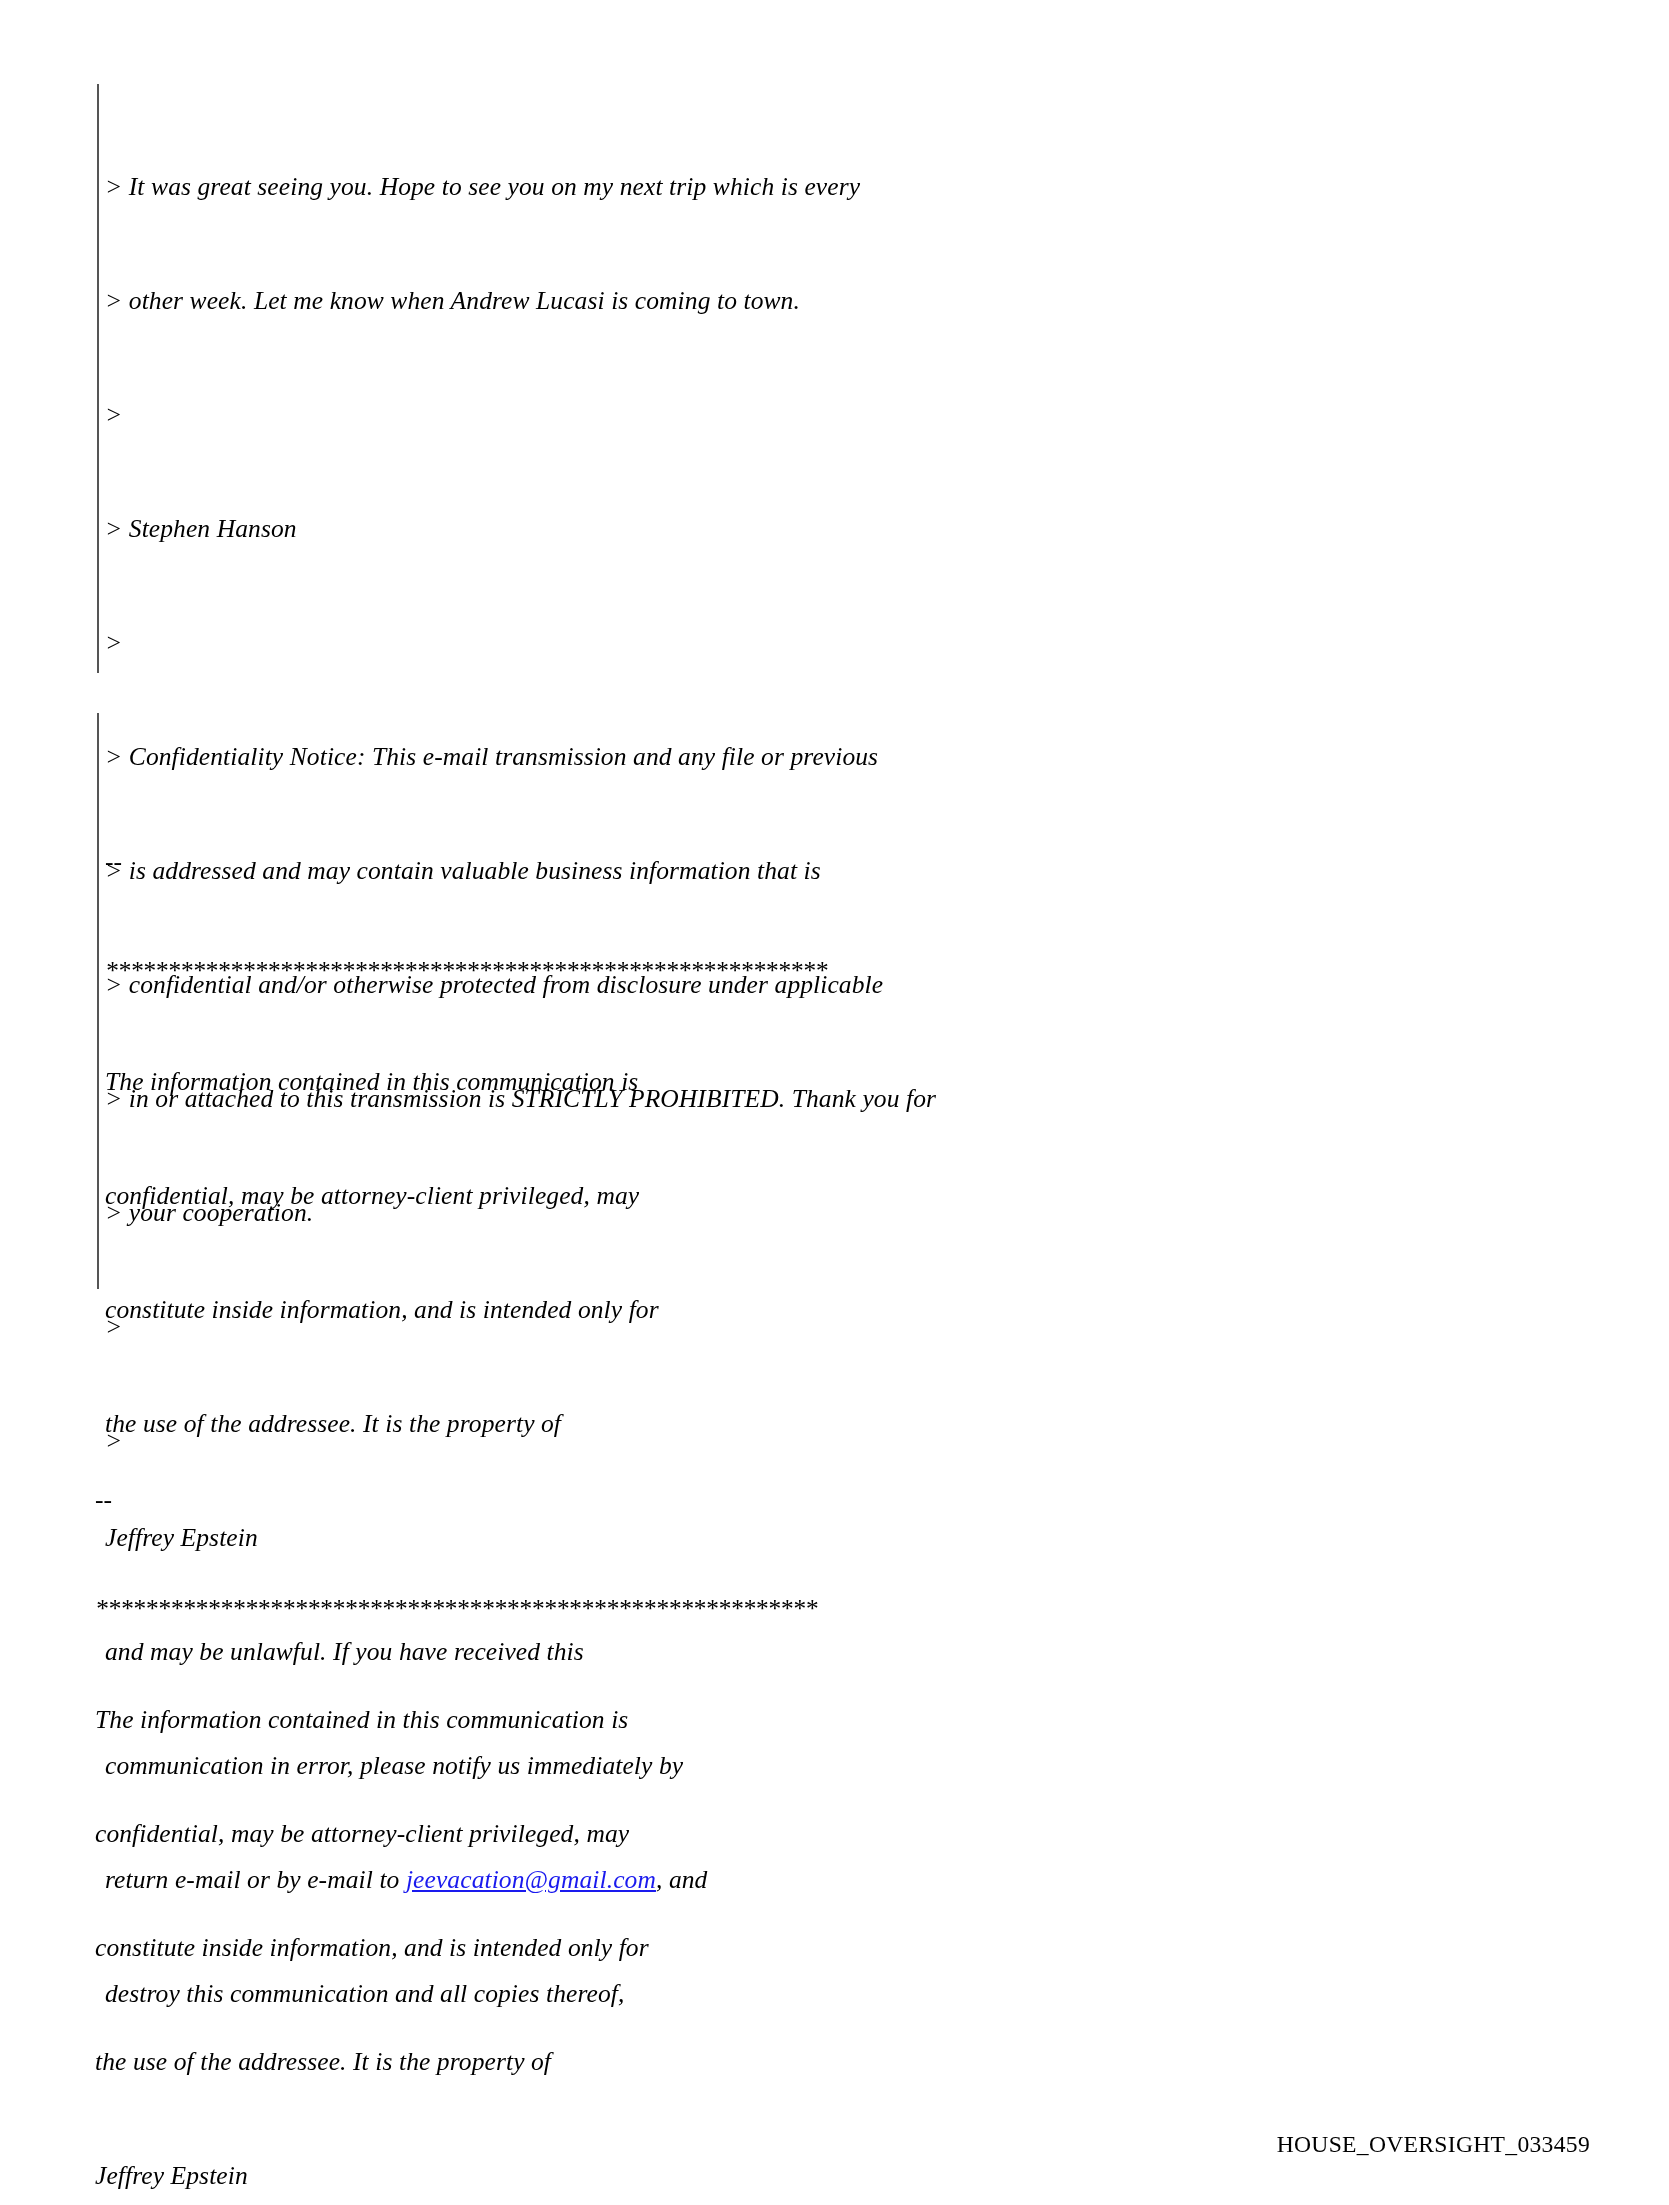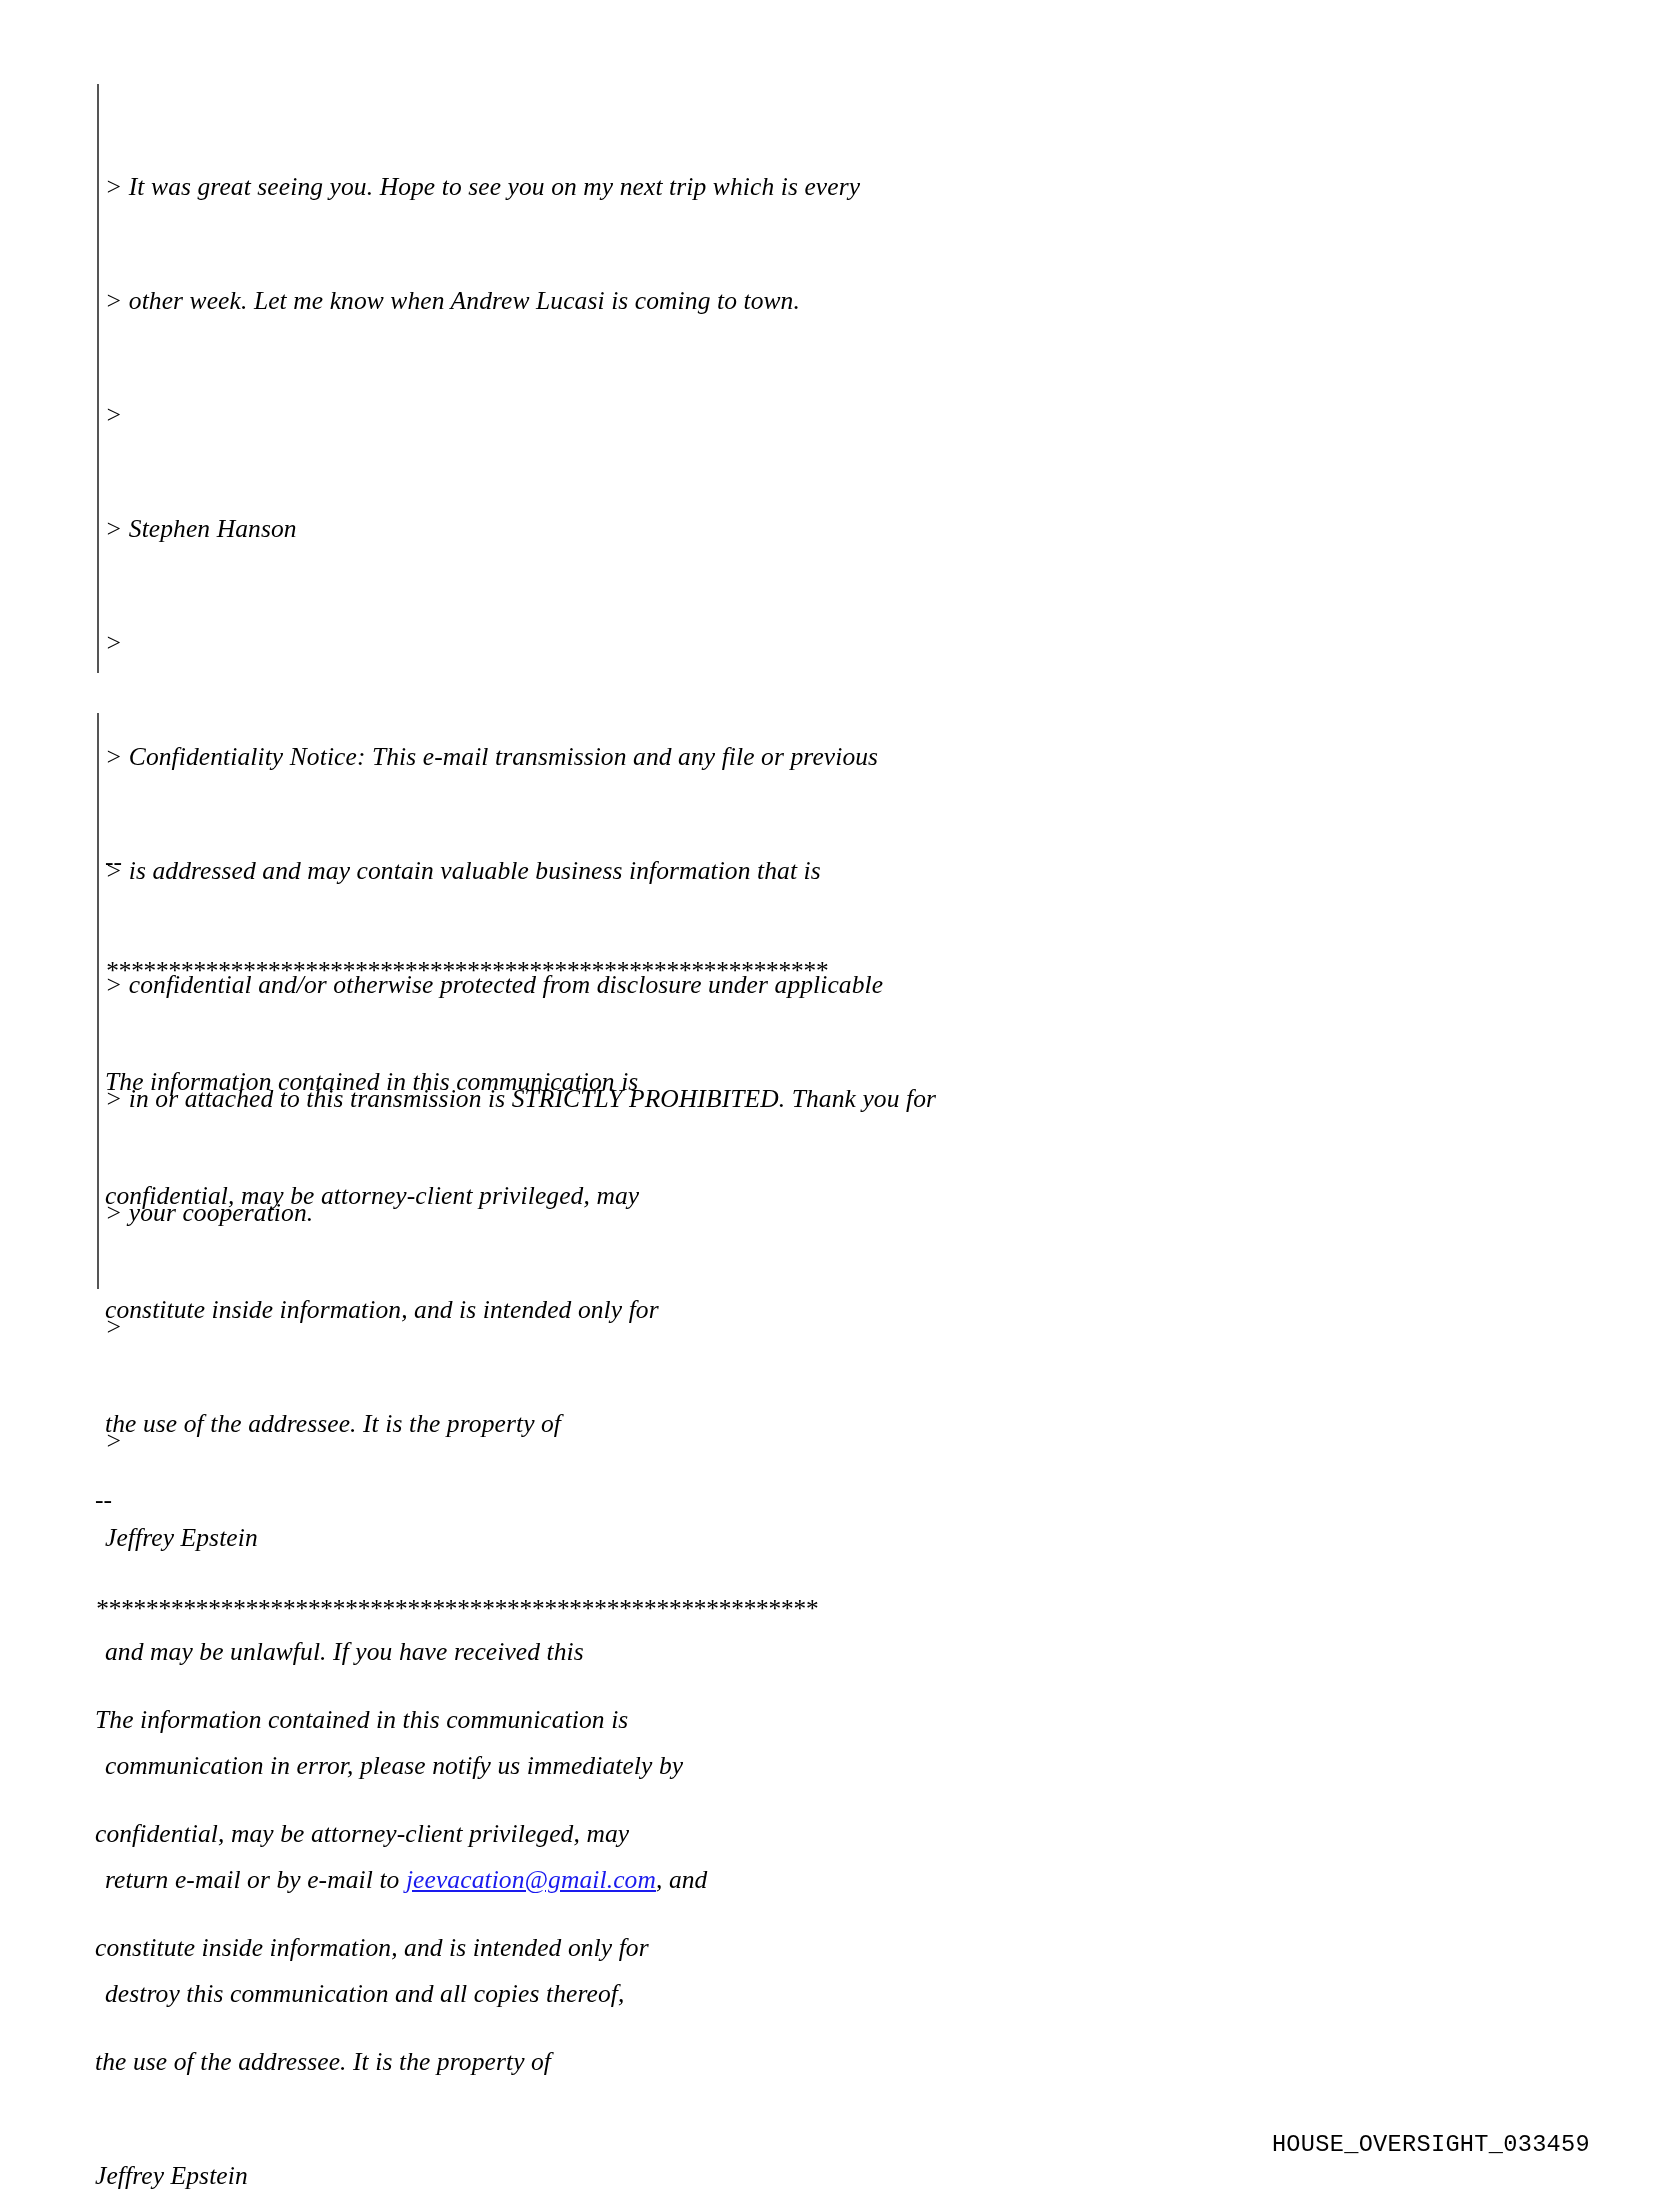--- a/index.html
+++ b/index.html
@@ -69,21 +69,21 @@
     line-height: 33px;
   }
   .email-link {
     color: #1a1aee;
     text-decoration: underline;
   }
   .bates {
     position: absolute;
     right: 79px;
     bottom: 47px;
-    font-family: Liberation Mono, monospace;
+    font-family: Liberation Serif, serif;
     font-size: 23.6px;
     letter-spacing: 0.3px;
     color: #000000;
   }
   .line { display: block; }
 </style>
 </head>
 <body>
 
 <div class="page">

